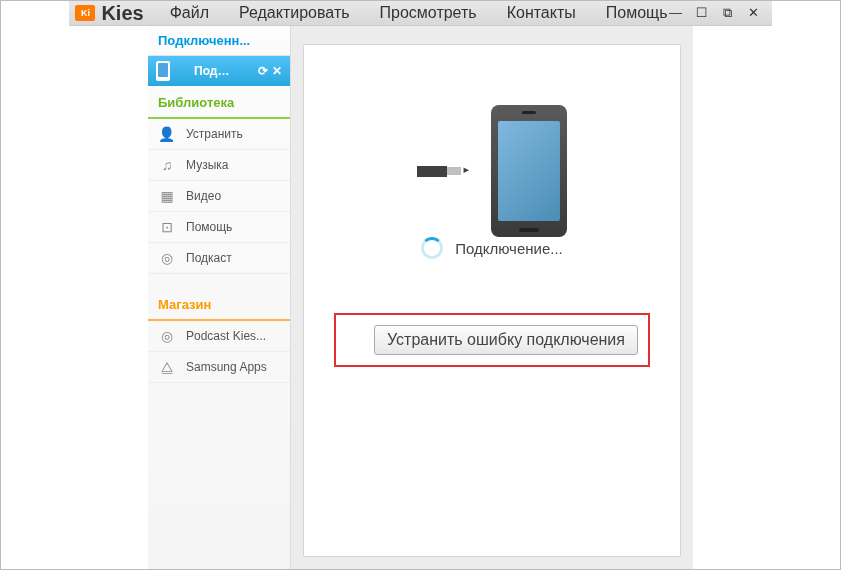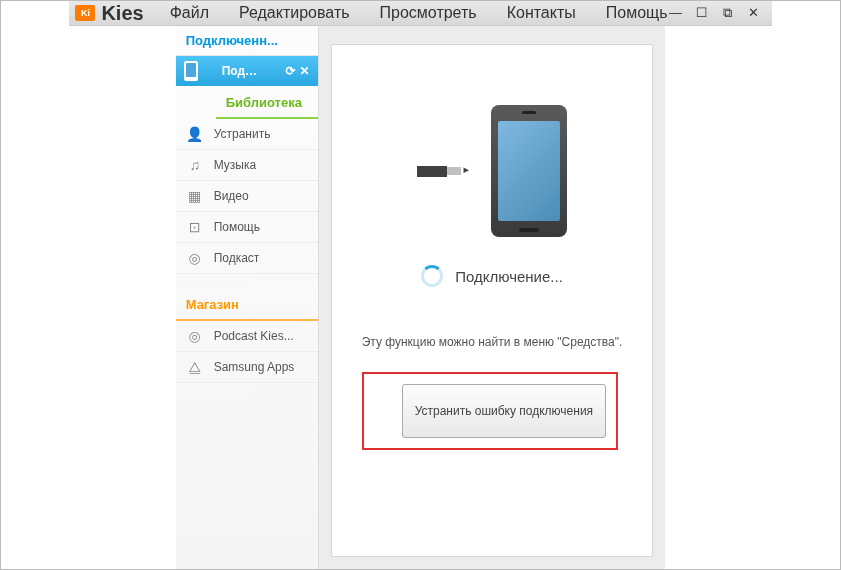--- a/index.html
+++ b/index.html
@@ -13,21 +13,21 @@
     .menu { display: flex; gap: 30px; font-size: 16px; color: #333; }
     .menu-item { cursor: pointer; }
     .win-controls { margin-left: auto; display: flex; gap: 10px; padding-right: 10px; font-size: 13px; color: #333; }
     .win-btn { cursor: pointer; width: 16px; text-align: center; }
     
     .content { display: flex; flex: 1; overflow: hidden; }
     
     .sidebar { width: 143px; background: linear-gradient(#fcfcfc, #f5f5f5); border-right: 1px solid #ddd; display: flex; flex-direction: column; }
     .side-header { padding: 7px 10px; font-size: 13px; font-weight: bold; }
     .side-header.blue { color: #0099e5; border-bottom: 1px solid #e5e5e5; }
-    .side-header.green { color: #6eb81f; border-bottom: 2px solid #8fd145; margin-top: 2px; margin-left: 40px; }
+    .side-header.green { color: #6eb81f; border-bottom: 2px solid #8fd145; margin-top: 2px; }
     .side-header.orange { color: #ff9a00; border-bottom: 2px solid #ffb347; margin-top: 16px; }
     
     .device-item { background: linear-gradient(#4fc3f7, #29a7e0); color: #fff; padding: 5px 8px; display: flex; align-items: center; font-size: 12px; font-weight: bold; gap: 24px; }
     .device-icon { width: 14px; height: 20px; background: #fff; border-radius: 2px; position: relative; }
     .device-icon::after { content: ""; position: absolute; inset: 2px 2px 4px 2px; background: #4da6e0; border-radius: 1px; }
     .device-label { flex: 1; overflow: hidden; text-overflow: ellipsis; white-space: nowrap; }
     .device-act { display: flex; gap: 4px; }
     .refresh-ic, .close-ic { cursor: pointer; font-size: 12px; }
     
     .lib-list { list-style: none; }
@@ -41,29 +41,29 @@
     .usb { display: flex; align-items: center; }
     .usb-body { width: 30px; height: 11px; background: #404040; }
     .usb-plug { width: 14px; height: 8px; background: #c0c0c0; position: relative; }
     .usb-plug::after { content: "▸"; position: absolute; right: -8px; top: -4px; color: #404040; font-size: 11px; }
     
     .phone { width: 76px; height: 132px; background: linear-gradient(#5a5a5a, #3a3a3a); border-radius: 8px; position: relative; margin-left: 20px; display: flex; align-items: center; justify-content: center; }
     .phone::before { content: ""; width: 14px; height: 3px; background: #222; border-radius: 2px; position: absolute; top: 6px; }
     .phone::after { content: ""; width: 20px; height: 4px; background: #222; border-radius: 2px; position: absolute; bottom: 5px; }
     .screen { width: 62px; height: 100px; background: linear-gradient(135deg, #7fb8e0, #4c8db5); border-radius: 2px; }
     
-    .status { display: flex; align-items: center; gap: 12px; margin-top: 28px; font-size: 15px; color: #444; }
+    .status { display: flex; align-items: center; gap: 12px; font-size: 15px; color: #444; }
     .spinner { width: 22px; height: 22px; border: 3px solid #d0e8f5; border-top-color: #29a7e0; border-radius: 50%; animation: spin 1s linear infinite; }
     @keyframes spin { to { transform: rotate(360deg); } }
     
     .msg-block { align-self: stretch; margin-top: 46px; font-size: 12px; color: #555; line-height: 1.6; }
     .msg-block p { margin-bottom: 12px; }
     
     .fix-box { border: 2px solid #e03030; padding: 10px; margin-top: 8px; display: inline-block; }
-    .fix-btn { background: linear-gradient(#fdfdfd, #e8e8e8); border: 1px solid #aaa; border-radius: 3px; padding: 19px 12px; font-size: 12px; color: #444; cursor: pointer; margin-left: 28px; }
+    .fix-btn { background: linear-gradient(#fdfdfd, #e8e8e8); border: 1px solid #aaa; border-radius: 3px; padding: 5px 12px; font-size: 16px; color: #444; cursor: pointer; margin-left: 28px; }
   </style>
 </head>
 <body>
 
 <div class="window">
   <div class="titlebar">
     <div class="app-icon">Ki</div>
     <div class="app-title">Kies</div>
     <div class="menu">
       <span class="menu-item">Файл</span>
@@ -138,21 +138,20 @@
           </div>
           <div class="phone">
             <div class="screen"></div>
           </div>
         </div>
         <div class="status">
           <div class="spinner"></div>
           <span>Подключение...</span>
         </div>
         <div class="msg-block">
-          <p>Эту функцию можно найти в меню "Средства".</p>
           <div class="fix-box">
             <button class="fix-btn">Устранить ошибку подключения</button>
           </div>
         </div>
       </div>
     </div>
   </div>
 </div>
 
 </body></html>

